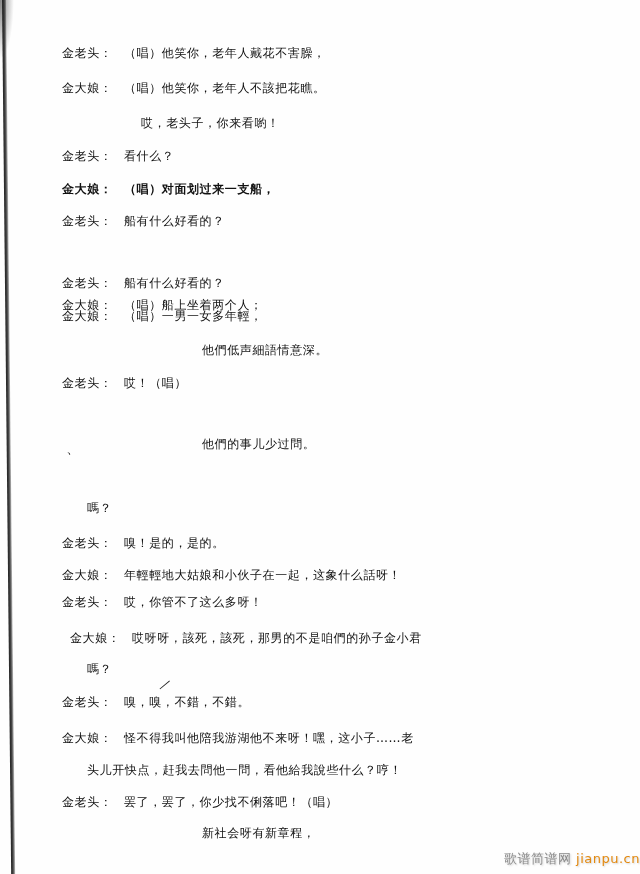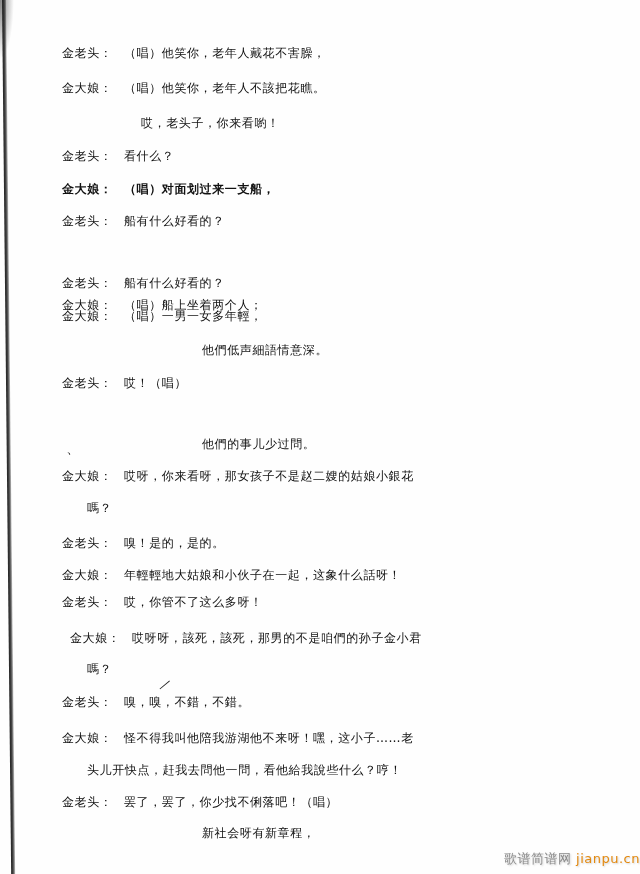--- a/index.html
+++ b/index.html
@@ -106,23 +106,20 @@
     <span>他們低声細語情意深。</span>
   </div>
   <div class="line" style="top:370px;">
     <span class="speaker">金老头：</span><span>哎！（唱）</span>
   </div>
   <div class="line indent-song" style="top:431px;">
     <span>他們的事儿少过問。</span>
   </div>
   <span class="mark" style="left:66px; top:440px;">、</span>
 
-  <div class="line" style="top:463px;">
-    <span class="speaker">金大娘：</span><span>哎呀，你来看呀，那女孩子不是赵二嫂的姑娘小銀花</span>
-  </div>
   <div class="line indent-cont" style="top:495px;">
     <span>嗎？</span>
   </div>
   <div class="line" style="top:530px;">
     <span class="speaker">金老头：</span><span>嗅！是的，是的。</span>
   </div>
   <div class="line" style="top:562px;">
     <span class="speaker">金大娘：</span><span>年輕輕地大姑娘和小伙子在一起，这象什么話呀！</span>
   </div>
   <div class="line" style="top:589px;">

